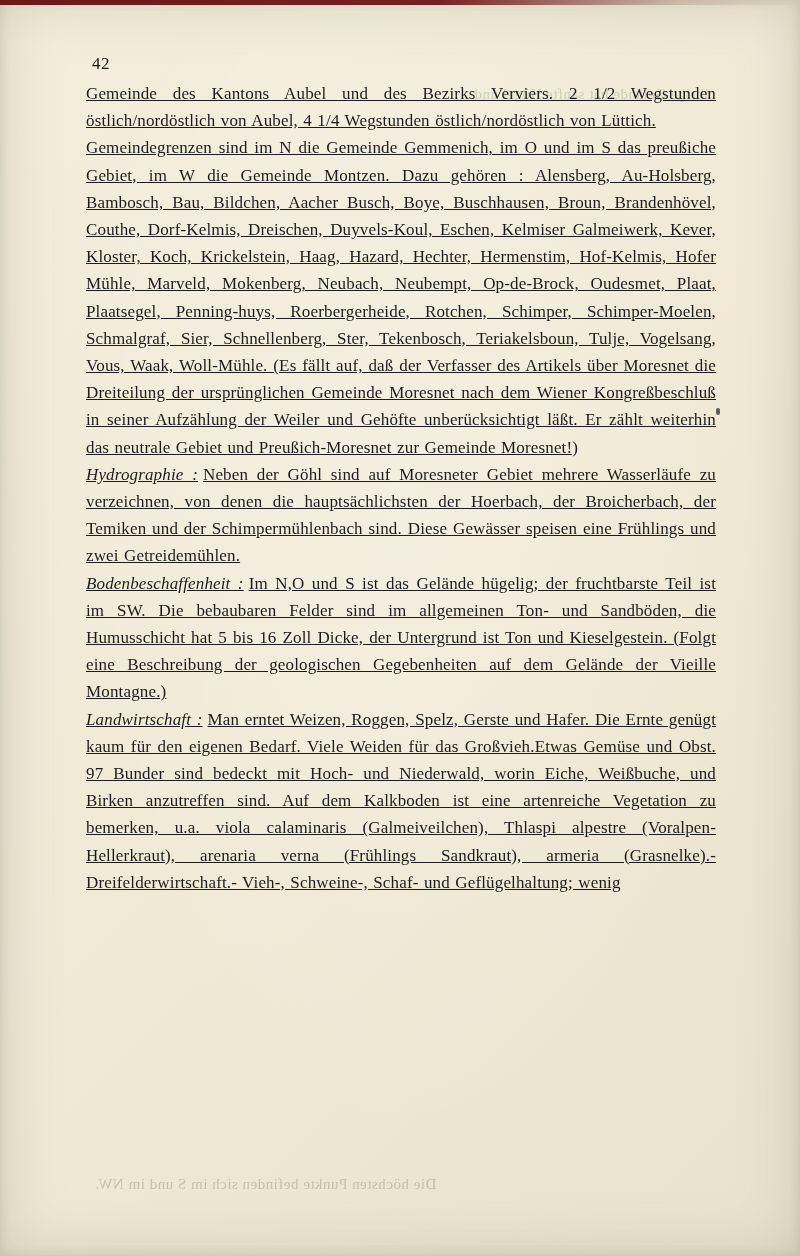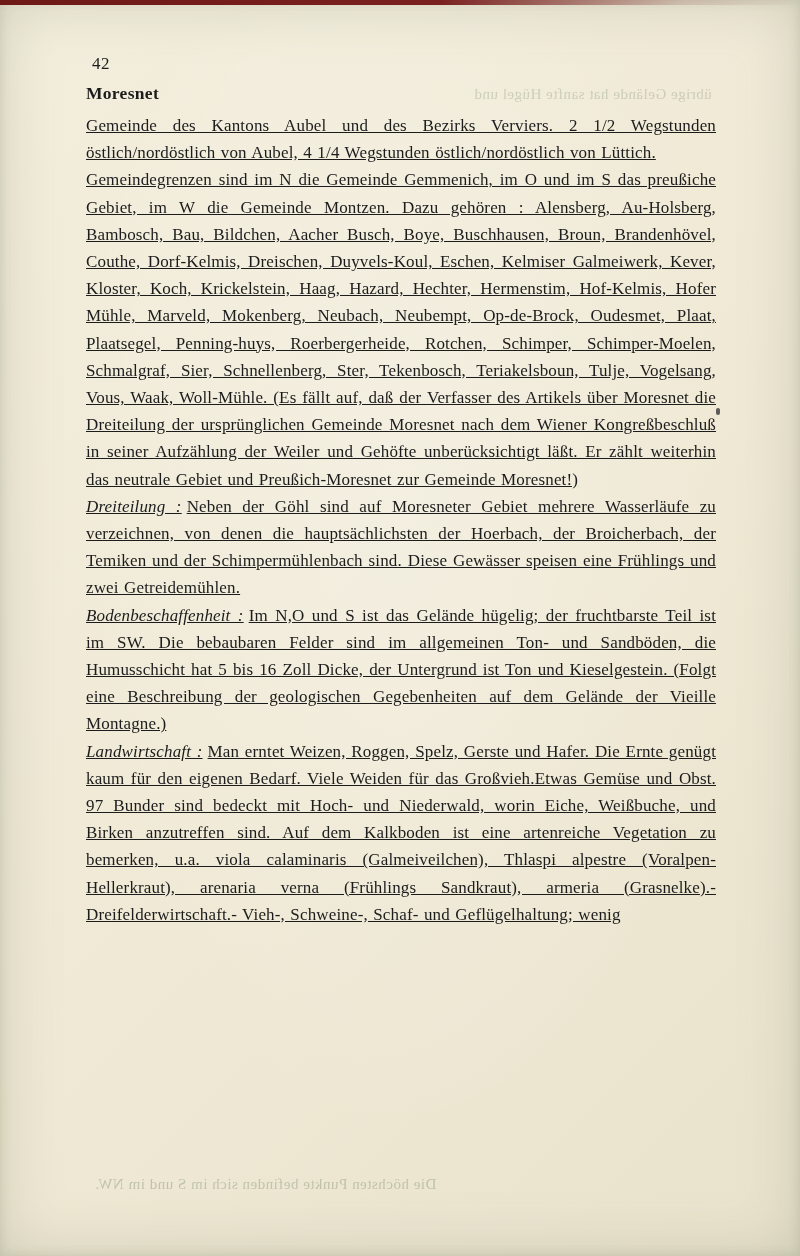--- a/index.html
+++ b/index.html
@@ -96,34 +96,33 @@
 <div class="page">
 
   <div class="scan-edge-top"></div>
 
   <div class="bleed bleed-top">übrige Gelände hat sanfte Hügel und</div>
 
   <div class="content">
 
     <p class="page-number">42</p>
 
-    <h1 class="heading">Moresnet</h1>
 
     <div class="body-text">
 
       <p>
         <span>Gemeinde des Kantons Aubel und des Bezirks Verviers. 2 1/2 Wegstunden östlich/nordöstlich von Aubel, 4 1/4 Wegstunden östlich/nordöstlich von Lüttich.</span>
       </p>
 
       <p>
         <span>Gemeindegrenzen sind im N die Gemeinde Gemmenich, im O und im S das preußiche Gebiet, im W die Gemeinde Montzen. Dazu gehören : Alensberg, Au-Holsberg, Bambosch, Bau, Bildchen, Aacher Busch, Boye, Buschhausen, Broun, Brandenhövel, Couthe, Dorf-Kelmis, Dreischen, Duyvels-Koul, Eschen, Kelmiser Galmeiwerk, Kever, Kloster, Koch, Krickelstein, Haag, Hazard, Hechter, Hermenstim, Hof-Kelmis, Hofer Mühle, Marveld, Mokenberg, Neubach, Neubempt, Op-de-Brock, Oudesmet, Plaat, Plaatsegel, Penning-huys, Roerbergerheide, Rotchen, Schimper, Schimper-Moelen, Schmalgraf, Sier, Schnellenberg, Ster, Tekenbosch, Teriakelsboun, Tulje, Vogelsang, Vous, Waak, Woll-Mühle. (Es fällt auf, daß der Verfasser des Artikels über Moresnet die Dreiteilung der ursprünglichen Gemeinde Moresnet nach dem Wiener Kongreßbeschluß in seiner Aufzählung der Weiler und Gehöfte unberücksichtigt läßt. Er zählt weiterhin das neutrale Gebiet und Preußich-Moresnet zur Gemeinde Moresnet!)</span>
       </p>
 
       <p>
-        <span class="lead">Dreiteilung :</span><span>Neben der Göhl sind auf Moresneter Gebiet mehrere Wasserläufe zu verzeichnen, von denen die hauptsächlichsten der Hoerbach, der Broicherbach, der Temiken und der Schimpermühlenbach sind. Diese Gewässer speisen eine Frühlings und zwei Getreidemühlen.</span>
+        <span class="lead">Hydrographie :</span><span>Neben der Göhl sind auf Moresneter Gebiet mehrere Wasserläufe zu verzeichnen, von denen die hauptsächlichsten der Hoerbach, der Broicherbach, der Temiken und der Schimpermühlenbach sind. Diese Gewässer speisen eine Frühlings und zwei Getreidemühlen.</span>
       </p>
 
       <p>
         <span class="lead">Bodenbeschaffenheit :</span><span>Im N,O und S ist das Gelände hügelig; der fruchtbarste Teil ist im SW. Die bebaubaren Felder sind im allgemeinen Ton- und Sandböden, die Humusschicht hat 5 bis 16 Zoll Dicke, der Untergrund ist Ton und Kieselgestein. (Folgt eine Beschreibung der geologischen Gegebenheiten auf dem Gelände der Vieille Montagne.)</span>
       </p>
 
       <p>
         <span class="lead">Landwirtschaft :</span><span>Man erntet Weizen, Roggen, Spelz, Gerste und Hafer. Die Ernte genügt kaum für den eigenen Bedarf. Viele Weiden für das Großvieh.Etwas Gemüse und Obst. 97 Bunder sind bedeckt mit Hoch- und Niederwald, worin Eiche, Weißbuche, und Birken anzutreffen sind. Auf dem Kalkboden ist eine artenreiche Vegetation zu bemerken, u.a. viola calaminaris (Galmeiveilchen), Thlaspi alpestre (Voralpen-Hellerkraut), arenaria verna (Frühlings Sandkraut), armeria (Grasnelke).-Dreifelderwirtschaft.- Vieh-, Schweine-, Schaf- und Geflügelhaltung; wenig</span>
       </p>
 

